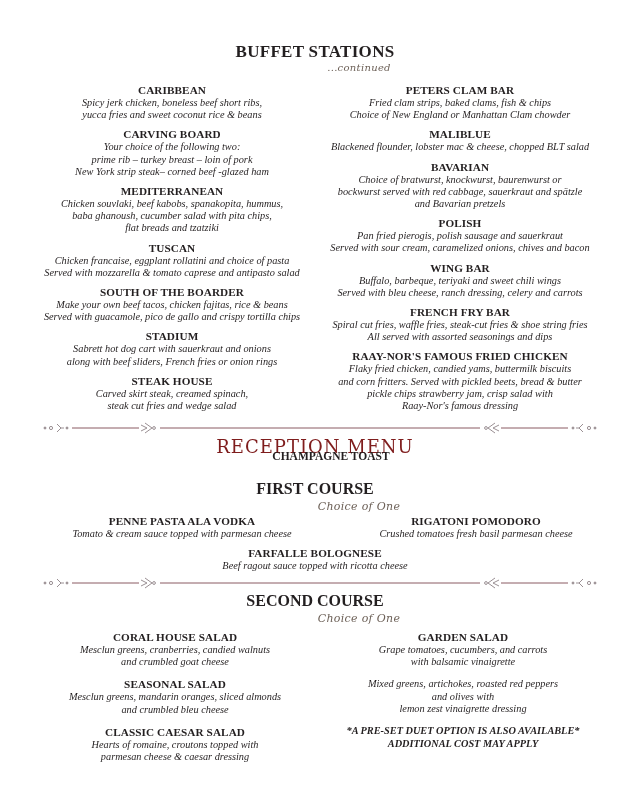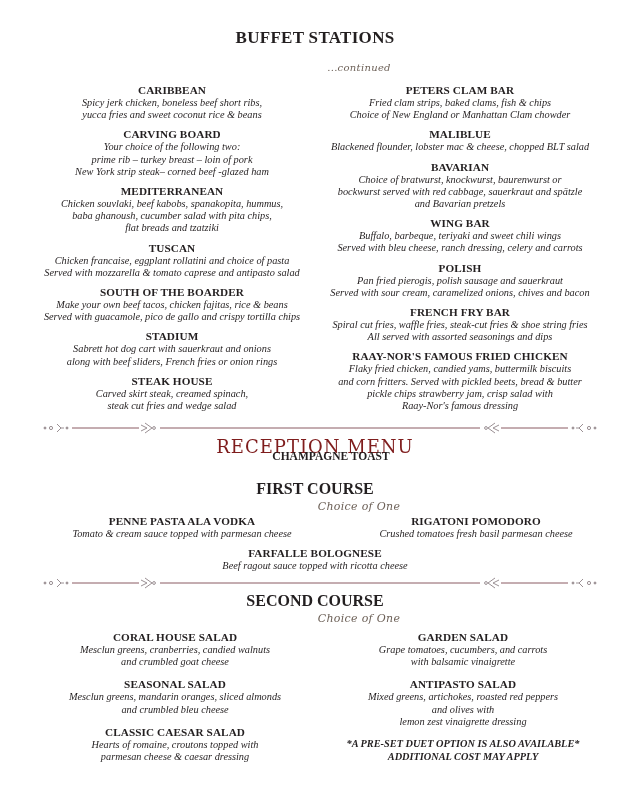--- a/index.html
+++ b/index.html
@@ -14,21 +14,21 @@
   .item p { margin:0; font-size:10.3px; line-height:12.2px;font-style:italic; }
   .divider { position:absolute; left:42px; width:556px; height:12px; }
   .reception { position:absolute; left:0; width:630px; text-align:center;
                font-family:"DejaVu Serif", serif; font-size:18px; color:#7f1d1d; letter-spacing:1px; }
   .sub-h { position:absolute; left:0; width:630px; text-align:center; font-weight:bold; }
   .note { font-style:italic; font-weight:bold; font-size:10.3px; line-height:12.5px; }
 </style>
 </head>
 <body>
 
-<div class="title" style="top:28px; font-size:17px;">BUFFET STATIONS</div>
+<div class="title" style="top:42px; font-size:17px;">BUFFET STATIONS</div>
 <div class="title script" style="top:62px; font-size:10px; font-weight:normal;">...continued</div>
 
 <div class="col" style="left:27px; top:84px;">
   <div class="item">
     <h3>CARIBBEAN</h3>
     <p><span>Spicy jerk chicken, boneless beef short ribs,</span><br><span>yucca fries and sweet coconut rice &amp; beans</span></p>
   </div>
   <div class="item">
     <h3>CARVING BOARD</h3>
     <p><span>Your choice of the following two:</span><br><span>prime rib – turkey breast – loin of pork</span><br><span>New York strip steak– corned beef -glazed ham</span></p>
@@ -62,26 +62,26 @@
   </div>
   <div class="item">
     <h3>MALIBLUE</h3>
     <p><span>Blackened flounder, lobster mac &amp; cheese, chopped BLT salad</span></p>
   </div>
   <div class="item">
     <h3>BAVARIAN</h3>
     <p><span>Choice of bratwurst, knockwurst, baurenwurst or</span><br><span>bockwurst served with red cabbage, sauerkraut and spätzle</span><br><span>and Bavarian pretzels</span></p>
   </div>
   <div class="item">
+    <h3>POLISH</h3>
+    <p><span>Pan fried pierogis, polish sausage and sauerkraut</span><br><span>Served with sour cream, caramelized onions, chives and bacon</span></p>
+  </div>
+  <div class="item">
     <h3>WING BAR</h3>
     <p><span>Buffalo, barbeque, teriyaki and sweet chili wings</span><br><span>Served with bleu cheese, ranch dressing, celery and carrots</span></p>
-  </div>
-  <div class="item">
-    <h3>POLISH</h3>
-    <p><span>Pan fried pierogis, polish sausage and sauerkraut</span><br><span>Served with sour cream, caramelized onions, chives and bacon</span></p>
   </div>
   <div class="item">
     <h3>FRENCH FRY BAR</h3>
     <p><span>Spiral cut fries, waffle fries, steak-cut fries &amp; shoe string fries</span><br><span>All served with assorted seasonings and dips</span></p>
   </div>
   <div class="item">
     <h3>RAAY-NOR'S FAMOUS FRIED CHICKEN</h3>
     <p><span>Flaky fried chicken, candied yams, buttermilk biscuits</span><br><span>and corn fritters. Served with pickled beets, bread &amp; butter</span><br><span>pickle chips strawberry jam, crisp salad with</span><br><span>Raay-Nor's famous dressing</span></p>
   </div>
 </div>
@@ -167,19 +167,18 @@
     <p><span>Hearts of romaine, croutons topped with</span><br><span>parmesan cheese &amp; caesar dressing</span></p>
   </div>
 </div>
 
 <div class="col" style="left:313px; top:631px; width:300px;">
   <div class="item" style="margin-bottom:10px;">
     <h3>GARDEN SALAD</h3>
     <p><span>Grape tomatoes, cucumbers, and carrots</span><br><span>with balsamic vinaigrette</span></p>
   </div>
   <div class="item" style="margin-bottom:10px;">
-    <h3>ANTIPASTO SALAD</h3>
     <p><span>Mixed greens, artichokes, roasted red peppers</span><br><span>and olives with</span><br><span>lemon zest vinaigrette dressing</span></p>
   </div>
   <div class="note">
     <span>*A PRE-SET DUET OPTION IS ALSO AVAILABLE*</span><br><span>ADDITIONAL COST MAY APPLY</span>
   </div>
 </div>
 
 </body></html>

